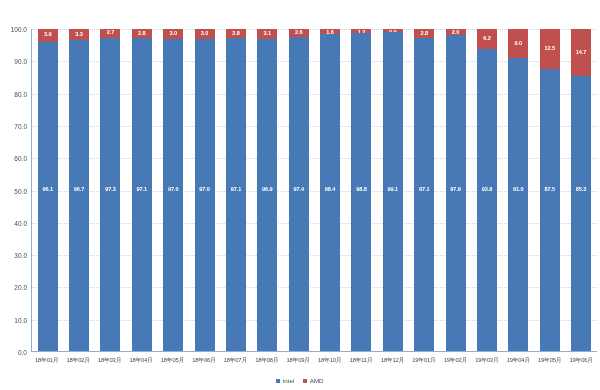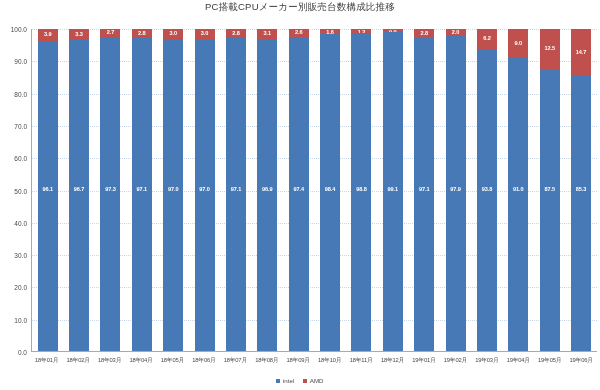--- a/index.html
+++ b/index.html
@@ -166,21 +166,20 @@
   .legend-label {
     font-size: 6.2px;
     color: #4a4a4a;
   }
 </style>
 </head>
 <body>
 
 <div id="chart-root">
 
-  <div class="chart-title">PC搭載CPUメーカー別販売台数構成比推移</div>
 
   <div class="y-axis">
       <div class="y-tick" style="top: 0px;">100.0</div>
       <div class="y-tick" style="top: 32.3px;">90.0</div>
       <div class="y-tick" style="top: 64.6px;">80.0</div>
       <div class="y-tick" style="top: 96.9px;">70.0</div>
       <div class="y-tick" style="top: 129.2px;">60.0</div>
       <div class="y-tick" style="top: 161.5px;">50.0</div>
       <div class="y-tick" style="top: 193.8px;">40.0</div>
       <div class="y-tick" style="top: 226.1px;">30.0</div>

